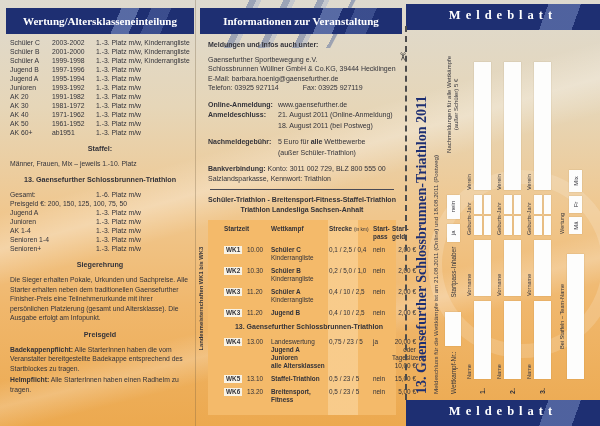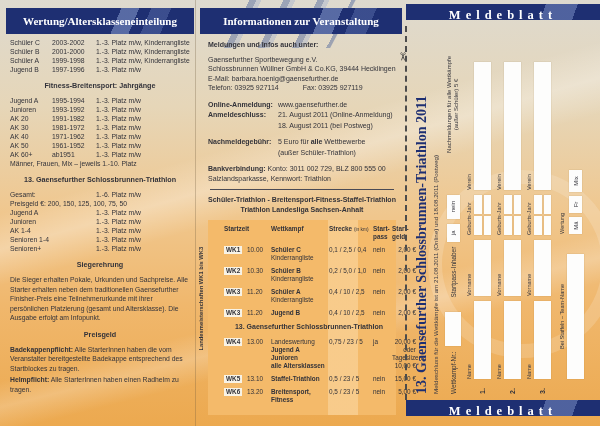--- a/index.html
+++ b/index.html
@@ -48,21 +48,21 @@
   .tgrid{display:grid;grid-template-columns:21px 22px 56px 42px 17px 26px;column-gap:2px;align-items:start;margin-bottom:5px;}
   .thead{font-weight:bold;font-size:6.4px;line-height:7.5px;margin-bottom:6px;}
   .thead .pre{white-space:pre-line;}
   .tc{font-size:6.4px;line-height:8px;}
   .wkbadge{display:inline-block;background:#f8f3e6;font-weight:bold;padding:0 2px;font-size:6.4px;}
   .bold{font-weight:bold;}
   .tr-right{text-align:right;padding-right:2px;}
   .midtitle{text-align:center;font-weight:bold;font-size:7px;margin:4px 0 6px 0;}
 
   
-  .band{position:absolute;left:406px;width:194px;height:16px;background:#1e2f72;color:#fff;
+  .band{position:absolute;left:406px;width:194px;height:26px;background:#1e2f72;color:#fff;
         text-align:center;font-family:"Liberation Serif",serif;font-weight:bold;font-size:12.5px;
         line-height:22px;letter-spacing:5px;
         background-image:linear-gradient(110deg,transparent 70%,rgba(120,140,195,.55) 70%,rgba(120,140,195,.55) 86%,transparent 86%);}
   .band-top{top:4px;}
   .band-bottom{top:400px;}
   .cutline{position:absolute;left:405px;top:26px;height:374px;width:0;border-left:2px dashed #4c4c4c;}
   .scissors{position:absolute;left:398px;top:50px;font-size:11px;color:#333;transform:rotate(90deg);}
 
   .formrot{position:absolute;left:414px;top:54px;width:340px;height:186px;
            transform-origin:0 0;transform:rotate(-90deg) translateX(-340px);}
@@ -122,21 +122,20 @@
       <span>Schüler A</span>
       <span>1999-1998</span>
       <span>1.-3. Platz m/w, Kinderrangliste</span>
     </div>
     <div class="r3">
       <span>Jugend B</span>
       <span>1997-1996</span>
       <span>1.-3. Platz m/w</span>
     </div>
 
-    <div class="sec-title">Fitness-Breitensport: Jahrgänge</div>
 
     <div class="r3">
       <span>Jugend A</span>
       <span>1995-1994</span>
       <span>1.-3. Platz m/w</span>
     </div>
     <div class="r3">
       <span>Junioren</span>
       <span>1993-1992</span>
       <span>1.-3. Platz m/w</span>
@@ -160,20 +159,21 @@
       <span>AK 50</span>
       <span>1961-1952</span>
       <span>1.-3. Platz m/w</span>
     </div>
     <div class="r3">
       <span>AK 60+</span>
       <span>ab1951</span>
       <span>1.-3. Platz m/w</span>
     </div>
 
+    <div class="sec-title">Staffel:</div>
     <div>Männer, Frauen, Mix – jeweils 1.-10. Platz</div>
 
     <div class="sec-title">13. Gaensefurther Schlossbrunnen-Triathlon</div>
 
     <div class="r2">
       <span>Gesamt:</span>
       <span>1.-6. Platz m/w</span>
     </div>
     <div>Preisgeld €: 200, 150, 125, 100, 75, 50</div>
     <div class="r2">

